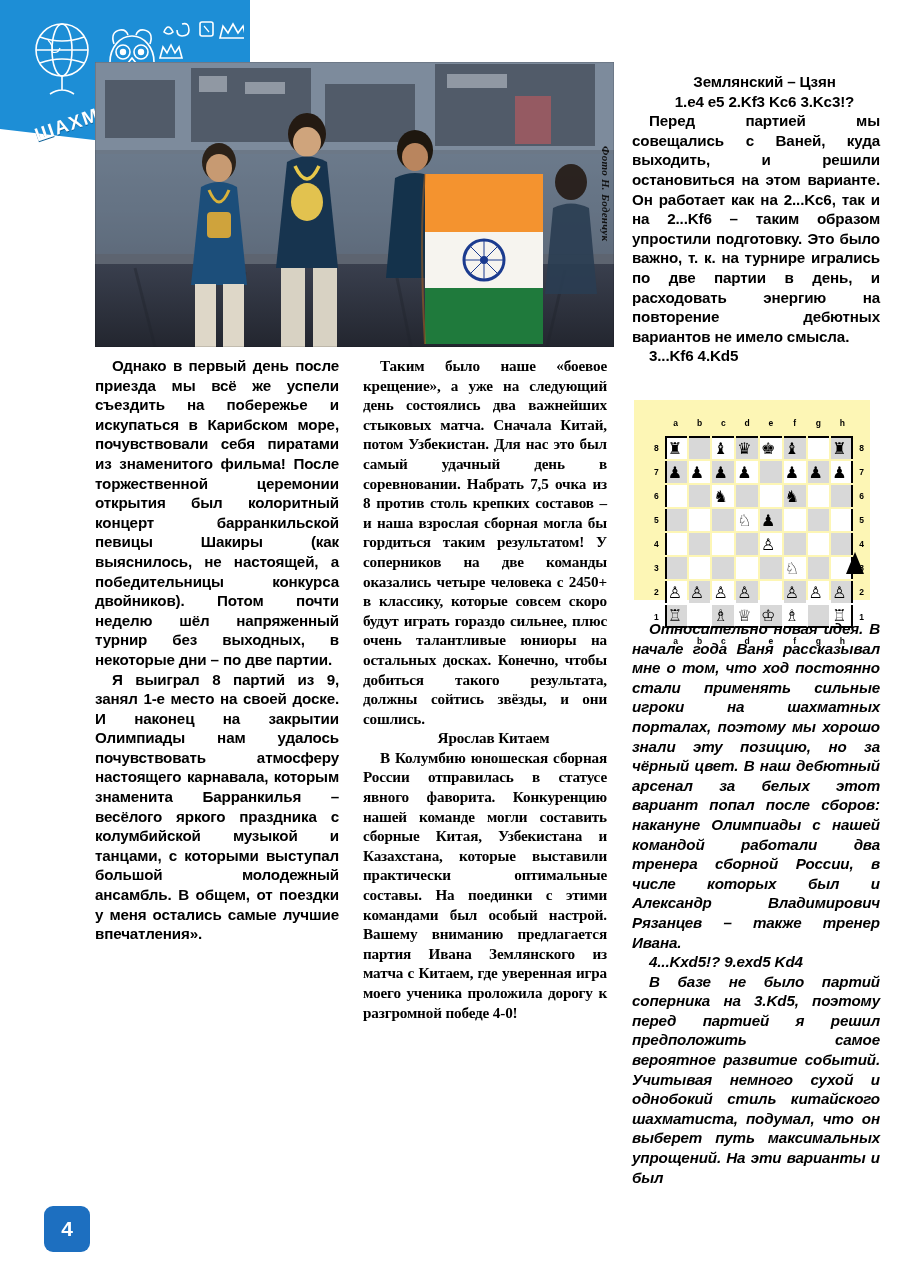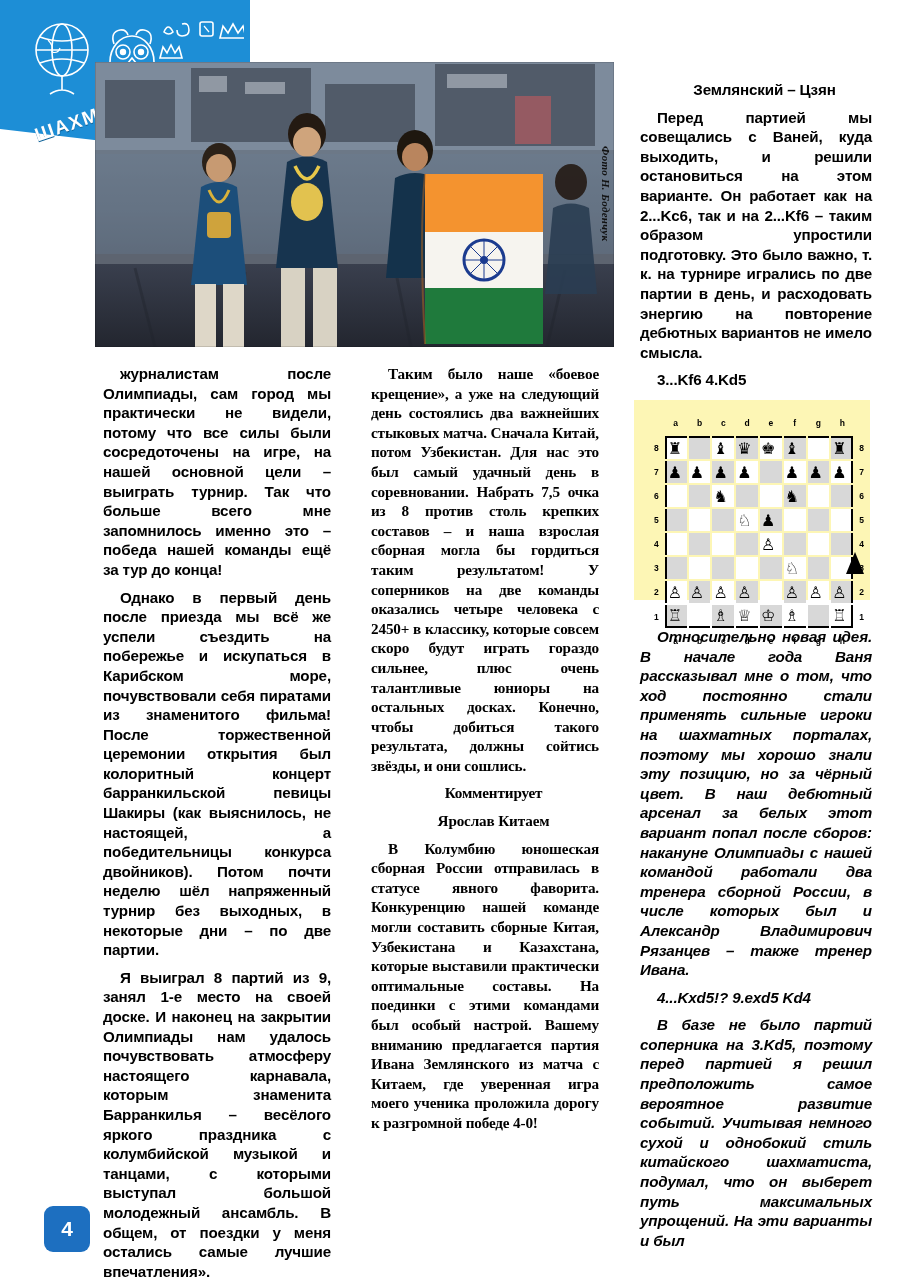--- a/index.html
+++ b/index.html
@@ -49,21 +49,21 @@
 
   
   .col{
     position:absolute;top:356px;width:244px;
     font-size:15.2px;line-height:19.6px;
     text-align:justify;
     font-weight:bold;
     font-family:"Liberation Sans", sans-serif;
     letter-spacing:-0.15px;
   }
-  .col p{margin:8px;text-indent:17px;}
+  .col p{margin:0;text-indent:17px;}
   .col-left{left:95px;}
   .col-mid{left:363px;font-family:Liberation Serif, serif;}
   .col-right{left:632px;top:72px;width:248px;}
   .center{text-align:center;text-indent:0;}
   .moves{text-align:center;text-indent:0;font-weight:bold;}
   .moveline{text-indent:17px;text-align:justify;font-weight:bold;}
   .gname{text-align:center;text-indent:0;font-weight:bold;}
 
   
   .diagram-wrap{
@@ -225,34 +225,33 @@
       <g opacity="0.9">
         <ellipse cx="476" cy="120" rx="16" ry="18" fill="#241a14"></ellipse>
         <path d="M458 146 q18 -9 36 0 l8 86 l-52 0 z" fill="#2a3d52"></path>
       </g>
       <rect x="0" y="0" width="519" height="285" fill="none" stroke="#000" stroke-width="1" opacity="0.25"></rect>
     </svg>
     <div class="photo-credit">Фото Н. Боденчук</div>
   </div>
 
   <div class="col col-left">
-    <p>журналистам после Олимпиады, сам город мы практически не видели, потому что все силы были сосредоточены на игре, на нашей основной цели – выиграть турнир. Так что больше всего мне запомнилось именно это – победа нашей команды ещё за тур до конца!</p>
     <p>Однако в первый день после приезда мы всё же успели съездить на побережье и искупаться в Карибском море, почувствовали себя пиратами из знаменитого фильма! После торжественной церемонии открытия был колоритный концерт барранкильской певицы Шакиры (как выяснилось, не настоящей, а победительницы конкурса двойников). Потом почти неделю шёл напряженный турнир без выходных, в некоторые дни – по две партии.</p>
     <p>Я выиграл 8 партий из 9, занял 1-е место на своей доске. И наконец на закрытии Олимпиады нам удалось почувствовать атмосферу настоящего карнавала, которым знаменита Барранкилья – весёлого яркого праздника с колумбийской музыкой и танцами, с которыми выступал большой молодежный ансамбль. В общем, от поездки у меня остались самые лучшие впечатления».</p>
   </div>
 
   <div class="col col-mid">
     <p>Таким было наше «боевое крещение», а уже на следующий день состоялись два важнейших стыковых матча. Сначала Китай, потом Узбекистан. Для нас это был самый удачный день в соревновании. Набрать 7,5 очка из 8 против столь крепких составов – и наша взрослая сборная могла бы гордиться таким результатом! У соперников на две команды оказались четыре человека с 2450+ в классику, которые совсем скоро будут играть гораздо сильнее, плюс очень талантливые юниоры на остальных досках. Конечно, чтобы добиться такого результата, должны сойтись звёзды, и они сошлись.</p>
-    <p class="center">Комментирует</p>
     <p class="center">Ярослав Китаем</p>
     <p>В Колумбию юношеская сборная России отправилась в статусе явного фаворита. Конкуренцию нашей команде могли составить сборные Китая, Узбекистана и Казахстана, которые выставили практически оптимальные составы. На поединки с этими командами был особый настрой. Вашему вниманию предлагается партия Ивана Землянского из матча с Китаем, где уверенная игра моего ученика проложила дорогу к разгромной победе 4-0!</p>
   </div>
 
   <div class="col col-right">
     <p class="gname">Землянский – Цзян</p>
+    <p class="moves">1.e4 e5 2.Kf3 Kc6 3.Kc3!?</p>
     <p>Перед партией мы совещались с Ваней, куда выходить, и решили остановиться на этом варианте. Он работает как на 2...Kc6, так и на 2...Kf6 – таким образом упростили подготовку. Это было важно, т. к. на турнире игрались по две партии в день, и расходовать энергию на повторение дебютных вариантов не имело смысла.</p>
     <p class="moveline">3...Kf6 4.Kd5</p>
   </div>
 
   <div class="diagram-wrap">
     <div class="board-area">
       <table>
           <tbody id="board-body">
             <tr>
               <td class="ranklabel"></td>

